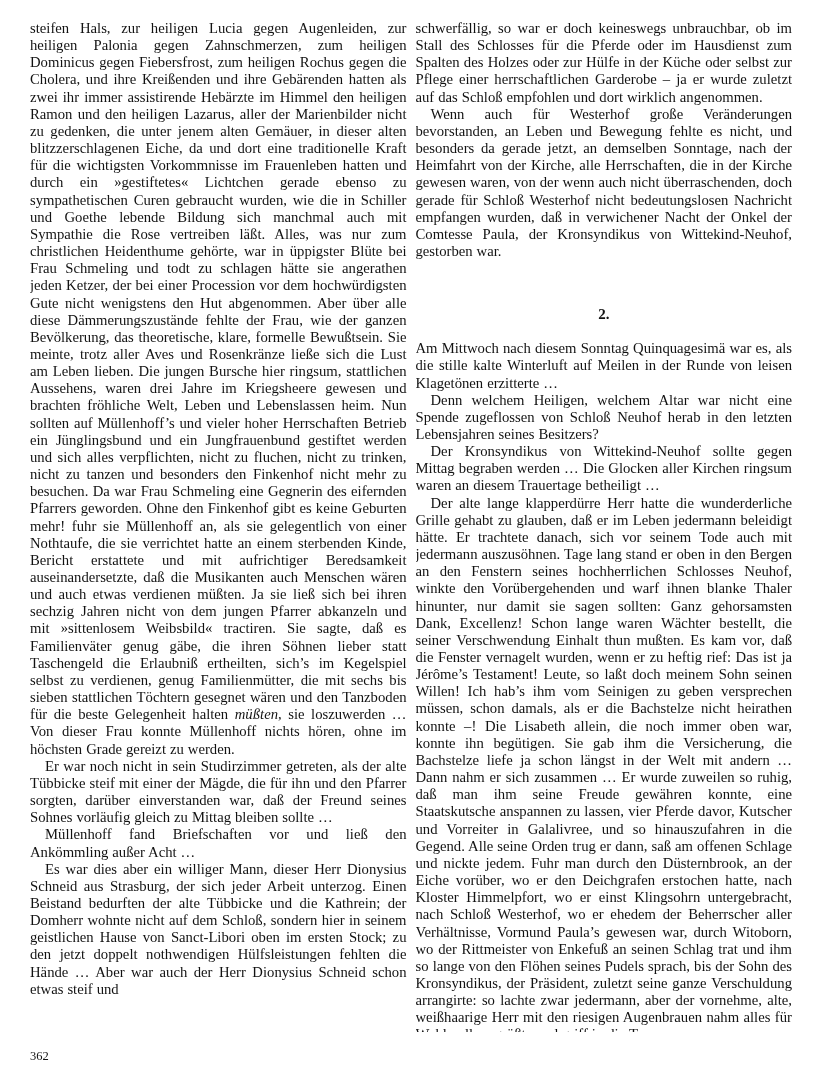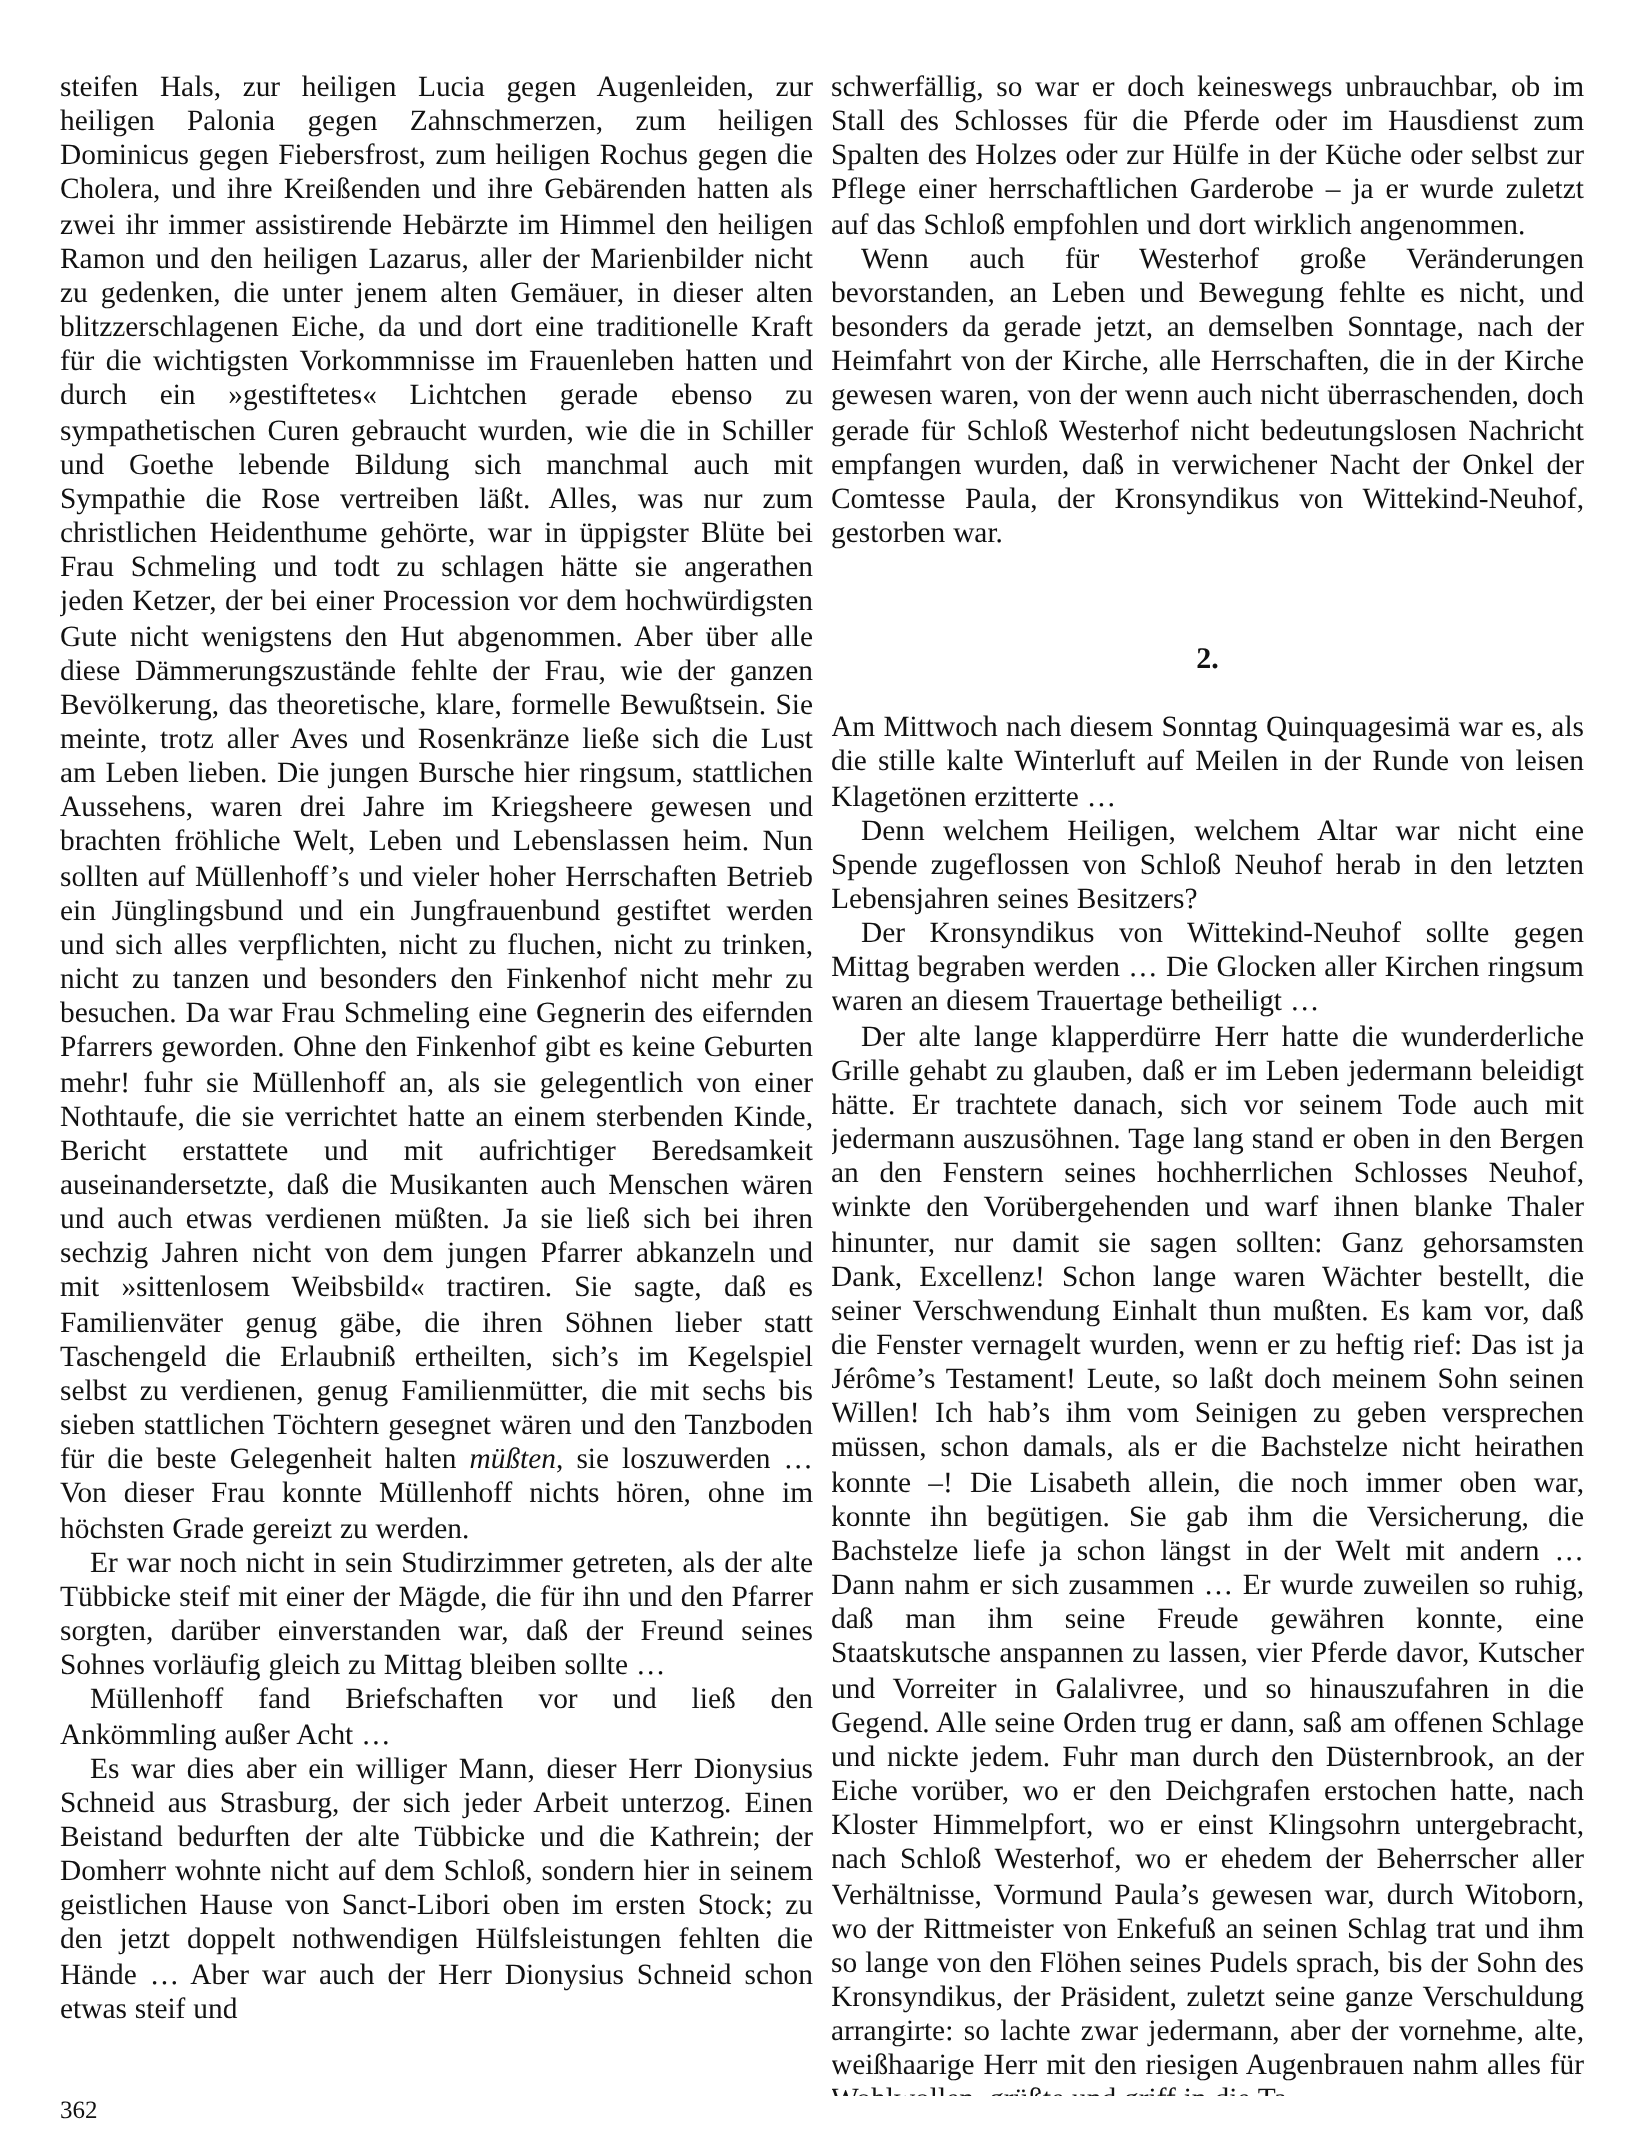--- a/index.html
+++ b/index.html
@@ -19,21 +19,20 @@
     width: 819px;
     height: 1065px;
     padding: 20px 27px 6px 30px;
     background: #ffffff;
   }
   .columns {
     display: flex;
     gap: 9px;
     height: 1012px;
     overflow: hidden;
-    margin-top: 16px;
   }
   .column {
     width: 3695px;
     flex: 1 1 0;
     overflow: hidden;
   }
   p.para {
     margin: 0;
     text-align: justify;
     font-size: 14.7px;
@@ -48,21 +47,21 @@
   h2.section-heading {
     margin: 46px 0 17px 0;
     text-align: center;
     font-size: 15px;
     font-weight: bold;
     line-height: 17px;
   }
   .page-number {
     font-size: 12.5px;
     line-height: 15px;
-    margin-top: 0;
+    margin-top: 17px;
   }
   em { font-style: italic; }
 </style>
 </head>
 <body>
 
 <div class="page">
   <div class="columns">
     <div class="column">
         <p class="para">steifen Hals, zur heiligen Lucia gegen Augenleiden, zur heiligen Palonia gegen Zahnschmerzen, zum heiligen Dominicus gegen Fiebersfrost, zum heiligen Rochus gegen die Cholera, und ihre Kreißenden und ihre Gebärenden hatten als zwei ihr immer assistirende Hebärzte im Himmel den heiligen Ramon und den heiligen Lazarus, aller der Marienbilder nicht zu gedenken, die unter jenem alten Gemäuer, in dieser alten blitzzerschlagenen Eiche, da und dort eine traditionelle Kraft für die wichtigsten Vorkommnisse im Frauenleben hatten und durch ein »gestiftetes« Lichtchen gerade ebenso zu sympathetischen Curen gebraucht wurden, wie die in Schiller und Goethe lebende Bildung sich manchmal auch mit Sympathie die Rose vertreiben läßt. Alles, was nur zum christlichen Heidenthume gehörte, war in üppigster Blüte bei Frau Schmeling und todt zu schlagen hätte sie angerathen jeden Ketzer, der bei einer Procession vor dem hochwürdigsten Gute nicht wenigstens den Hut abgenommen. Aber über alle diese Dämmerungszustände fehlte der Frau, wie der ganzen Bevölkerung, das theoretische, klare, formelle Bewußtsein. Sie meinte, trotz aller Aves und Rosenkränze ließe sich die Lust am Leben lieben. Die jungen Bursche hier ringsum, stattlichen Aussehens, waren drei Jahre im Kriegsheere gewesen und brachten fröhliche Welt, Leben und Lebenslassen heim. Nun sollten auf Müllenhoff’s und vieler hoher Herrschaften Betrieb ein Jünglingsbund und ein Jungfrauenbund gestiftet werden und sich alles verpflichten, nicht zu fluchen, nicht zu trinken, nicht zu tanzen und besonders den Finkenhof nicht mehr zu besuchen. Da war Frau Schmeling eine Gegnerin des eifernden Pfarrers geworden. Ohne den Finkenhof gibt es keine Geburten mehr! fuhr sie Müllenhoff an, als sie gelegentlich von einer Nothtaufe, die sie verrichtet hatte an einem sterbenden Kinde, Bericht erstattete und mit aufrichtiger Beredsamkeit auseinandersetzte, daß die Musikanten auch Menschen wären und auch etwas verdienen müßten. Ja sie ließ sich bei ihren sechzig Jahren nicht von dem jungen Pfarrer abkanzeln und mit »sittenlosem Weibsbild« tractiren. Sie sagte, daß es Familienväter genug gäbe, die ihren Söhnen lieber statt Taschengeld die Erlaubniß ertheilten, sich’s im Kegelspiel selbst zu verdienen, genug Familienmütter, die mit sechs bis sieben stattlichen Töchtern gesegnet wären und den Tanzboden für die beste Gelegenheit halten <em>müßten</em>, sie loszuwerden … Von dieser Frau konnte Müllenhoff nichts hören, ohne im höchsten Grade gereizt zu werden.</p>

